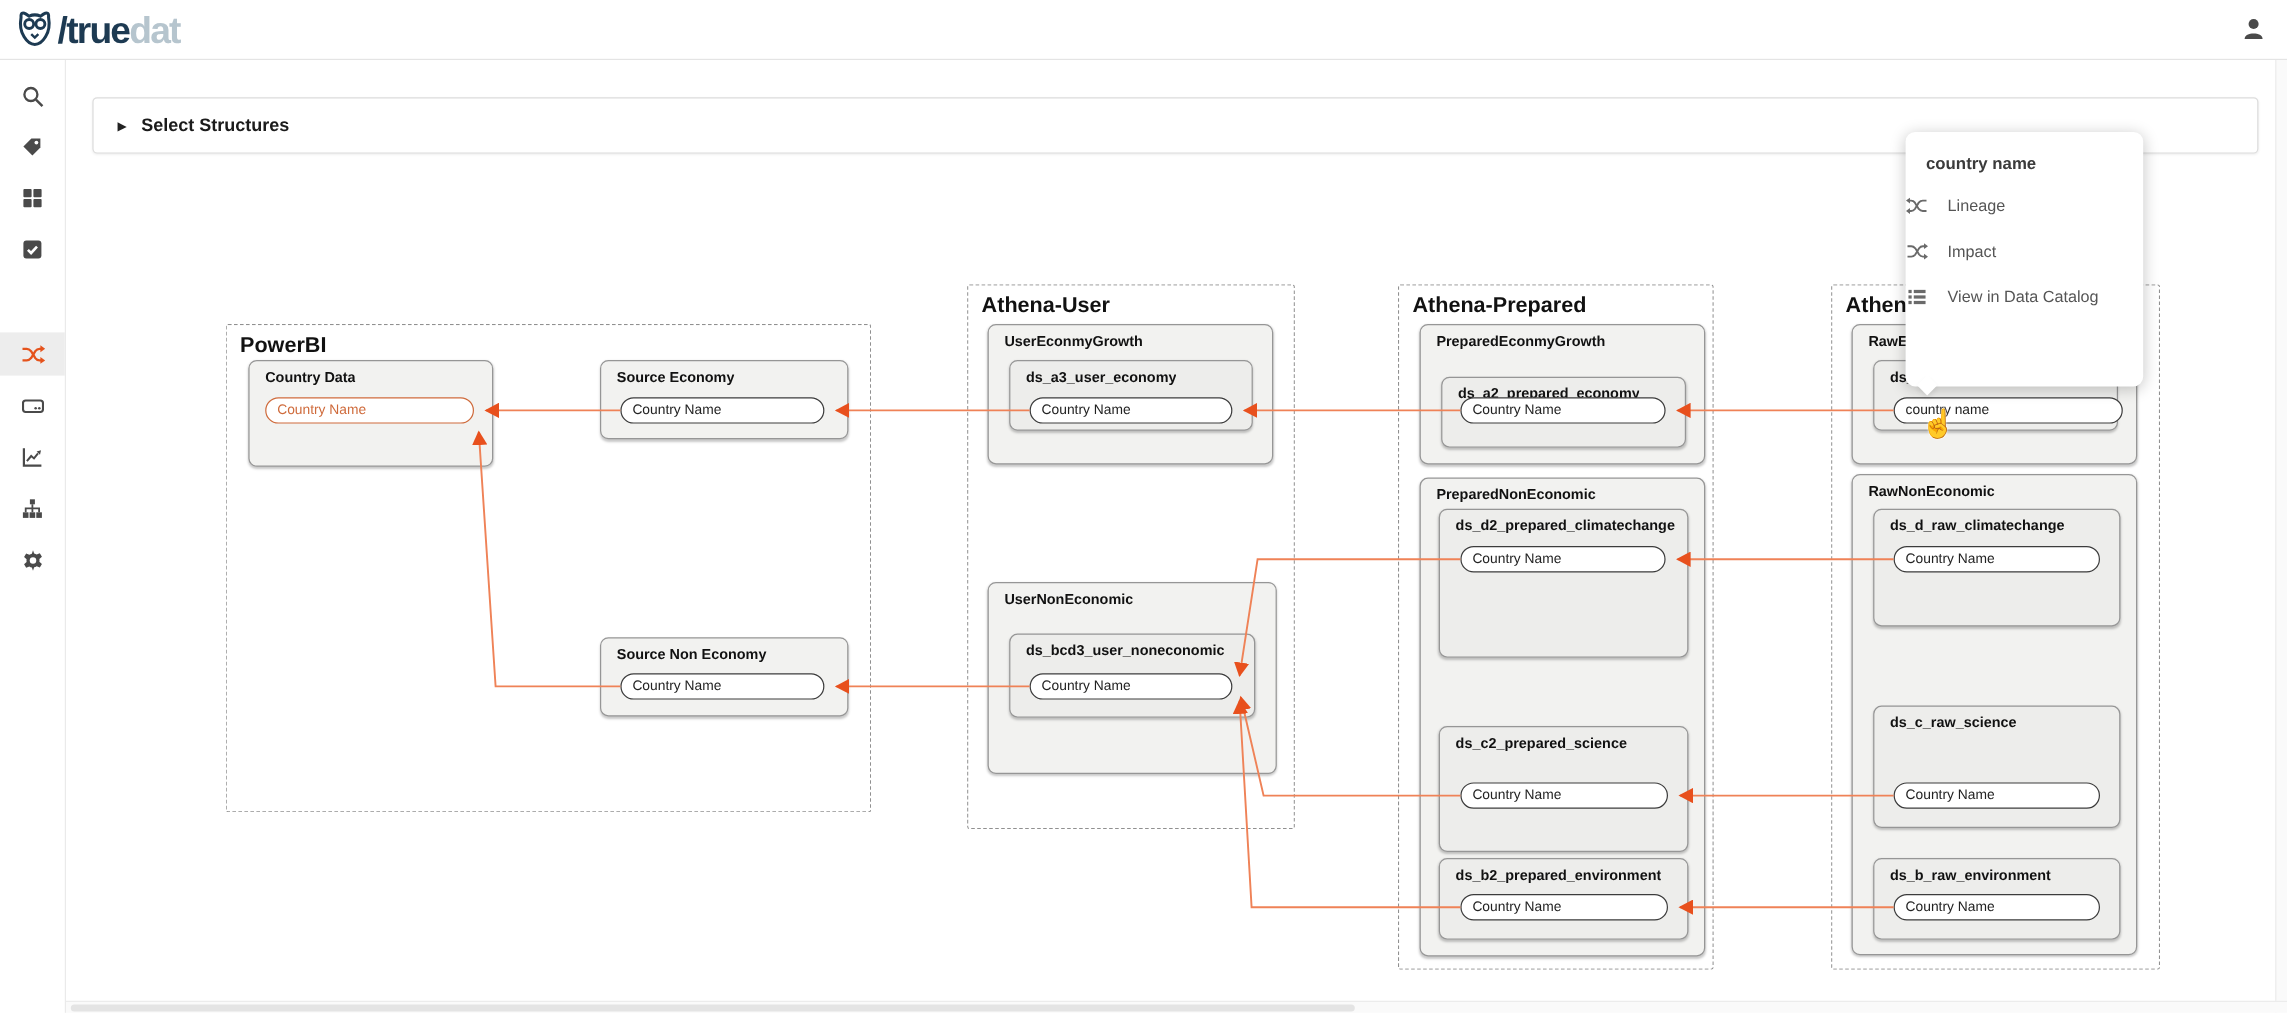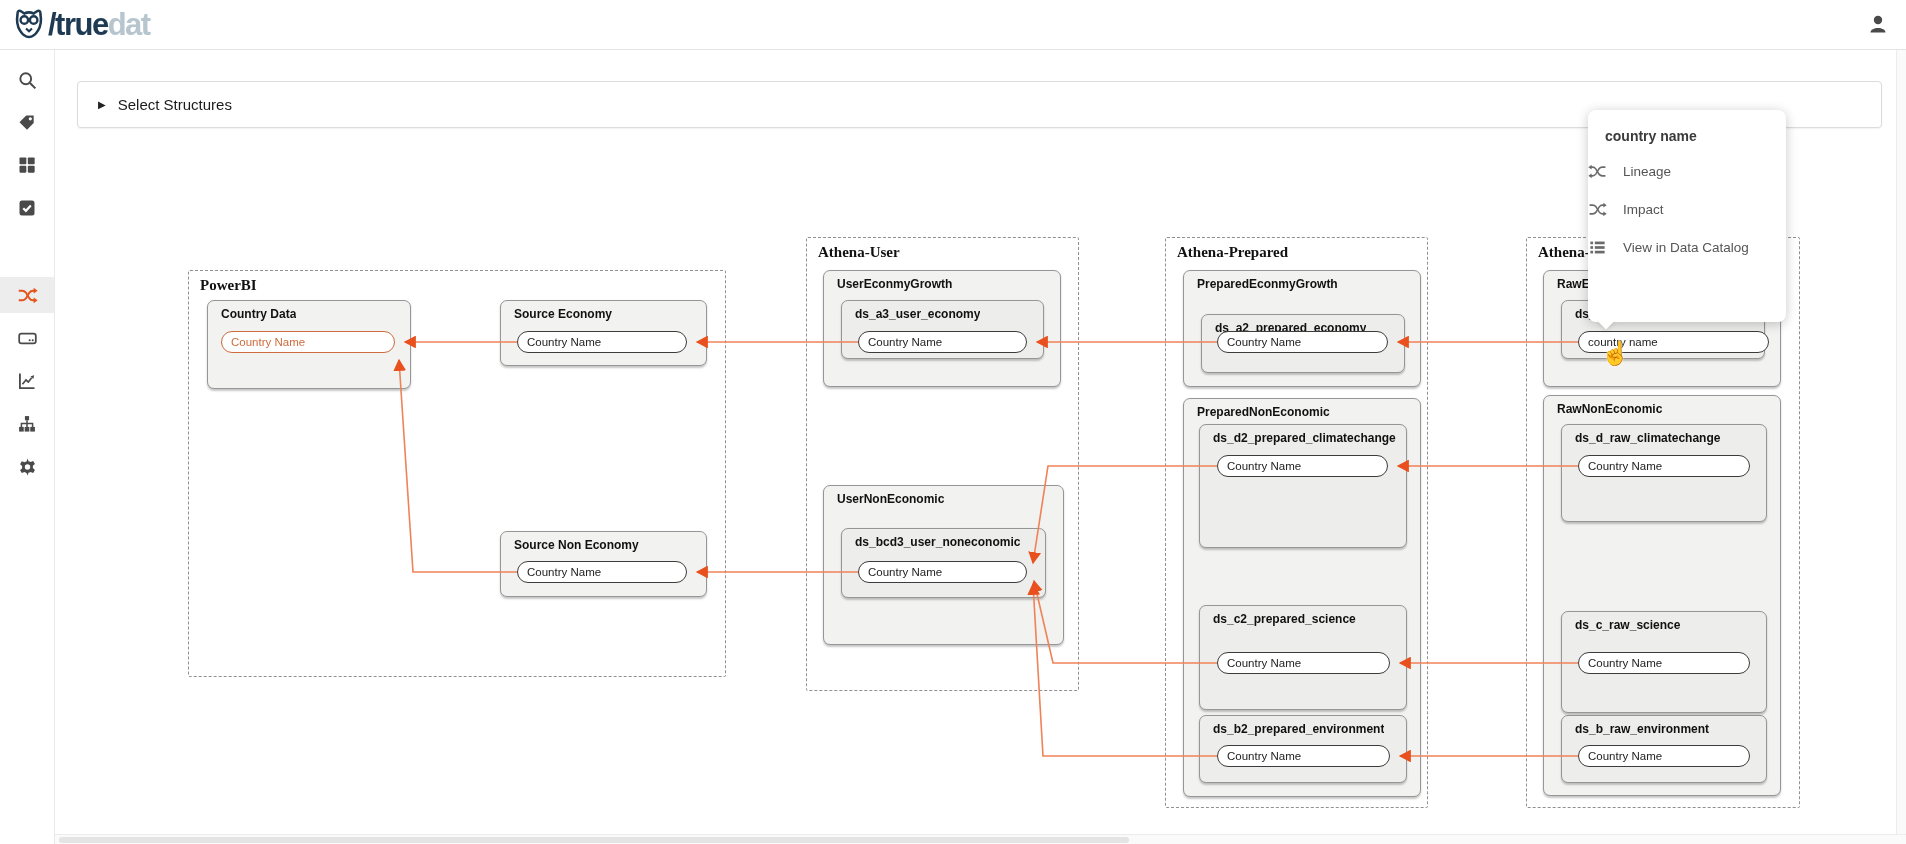--- a/index.html
+++ b/index.html
@@ -22,27 +22,27 @@
     align-items:center; justify-content:center; cursor:pointer; color:#4a4a4a; }
   .side-item.active { background:#ededed; color:#e5531c; }
   .side-item svg { display:block; }
 
   
   .sel-panel { position:absolute; left:77px; top:81px; width:1805px; height:47px;
     background:#fff; border:1px solid #dcdcdc; border-radius:4px;
     box-shadow:0 1px 2px rgba(0,0,0,.06); display:flex; align-items:center;
     padding-left:20px; gap:12px; cursor:pointer; z-index:5; }
   .sel-caret { font-size:10px; color:#222; }
-  .sel-label { font-size:15px; font-weight:normal; color:#1b1b1b; }
+  .sel-label { font-size:15px; font-weight:bold; color:#1b1b1b; }
 
   
   .diagram { position:absolute; left:0; top:0; width:1906px; height:844px; z-index:1; }
   .group { position:absolute; border:1.4px dashed #909090; border-radius:2px; background:transparent; }
-  .group-label { position:absolute; left:11px; top:6px; font-size:15px; font-weight:bold;
-    color:#111; white-space:nowrap;font-family:Liberation Serif, serif; }
+  .group-label { position:absolute; left:11px; top:6px; font-size:18px; font-weight:bold;
+    color:#111; white-space:nowrap; }
   .cbox { position:absolute; background:#f2f2f0; border:1px solid #969696; border-radius:7px;
     box-shadow:0 1.5px 2px rgba(0,0,0,.22); }
   .nbox { position:absolute; background:#ededeb; border:1px solid #969696; border-radius:7px;
     box-shadow:0 1.5px 2px rgba(0,0,0,.22); }
   .box-title { position:absolute; left:13px; top:6px; font-size:12px; font-weight:bold;
     color:#111; white-space:nowrap; overflow:hidden; max-width:92%; }
   .pill { position:absolute; height:22px; background:#fff; border:1.4px solid #3c3c3c;
     border-radius:11px; display:flex; align-items:center; padding:0 9px;
     font-size:11.5px; color:#222; white-space:nowrap; overflow:hidden; cursor:pointer; }
   .pill.hl { border-color:#cf6b3c; color:#cf6b3c; }
@@ -155,21 +155,21 @@
   <div class="pill" style="left:1578px;top:331px;width:191px;">country name</div>
 
   <div class="cbox" style="left:1543px;top:395px;width:238px;height:401px;">
     <span class="box-title">RawNonEconomic</span>
   </div>
   <div class="nbox" style="left:1561px;top:424px;width:206px;height:98px;">
     <span class="box-title">ds_d_raw_climatechange</span>
   </div>
   <div class="pill" style="left:1578px;top:455px;width:172px;">Country Name</div>
 
-  <div class="nbox" style="left:1561px;top:611px;width:206px;height:102px;">
+  <div class="nbox" style="left:1561px;top:588px;width:206px;height:102px;">
     <span class="box-title">ds_c_raw_science</span>
   </div>
   <div class="pill" style="left:1578px;top:652px;width:172px;">Country Name</div>
 
   <div class="nbox" style="left:1561px;top:715px;width:206px;height:68px;">
     <span class="box-title">ds_b_raw_environment</span>
   </div>
   <div class="pill" style="left:1578px;top:745px;width:172px;">Country Name</div>
 
   <svg class="edges" width="1906" height="844" viewBox="0 0 1906 844">

